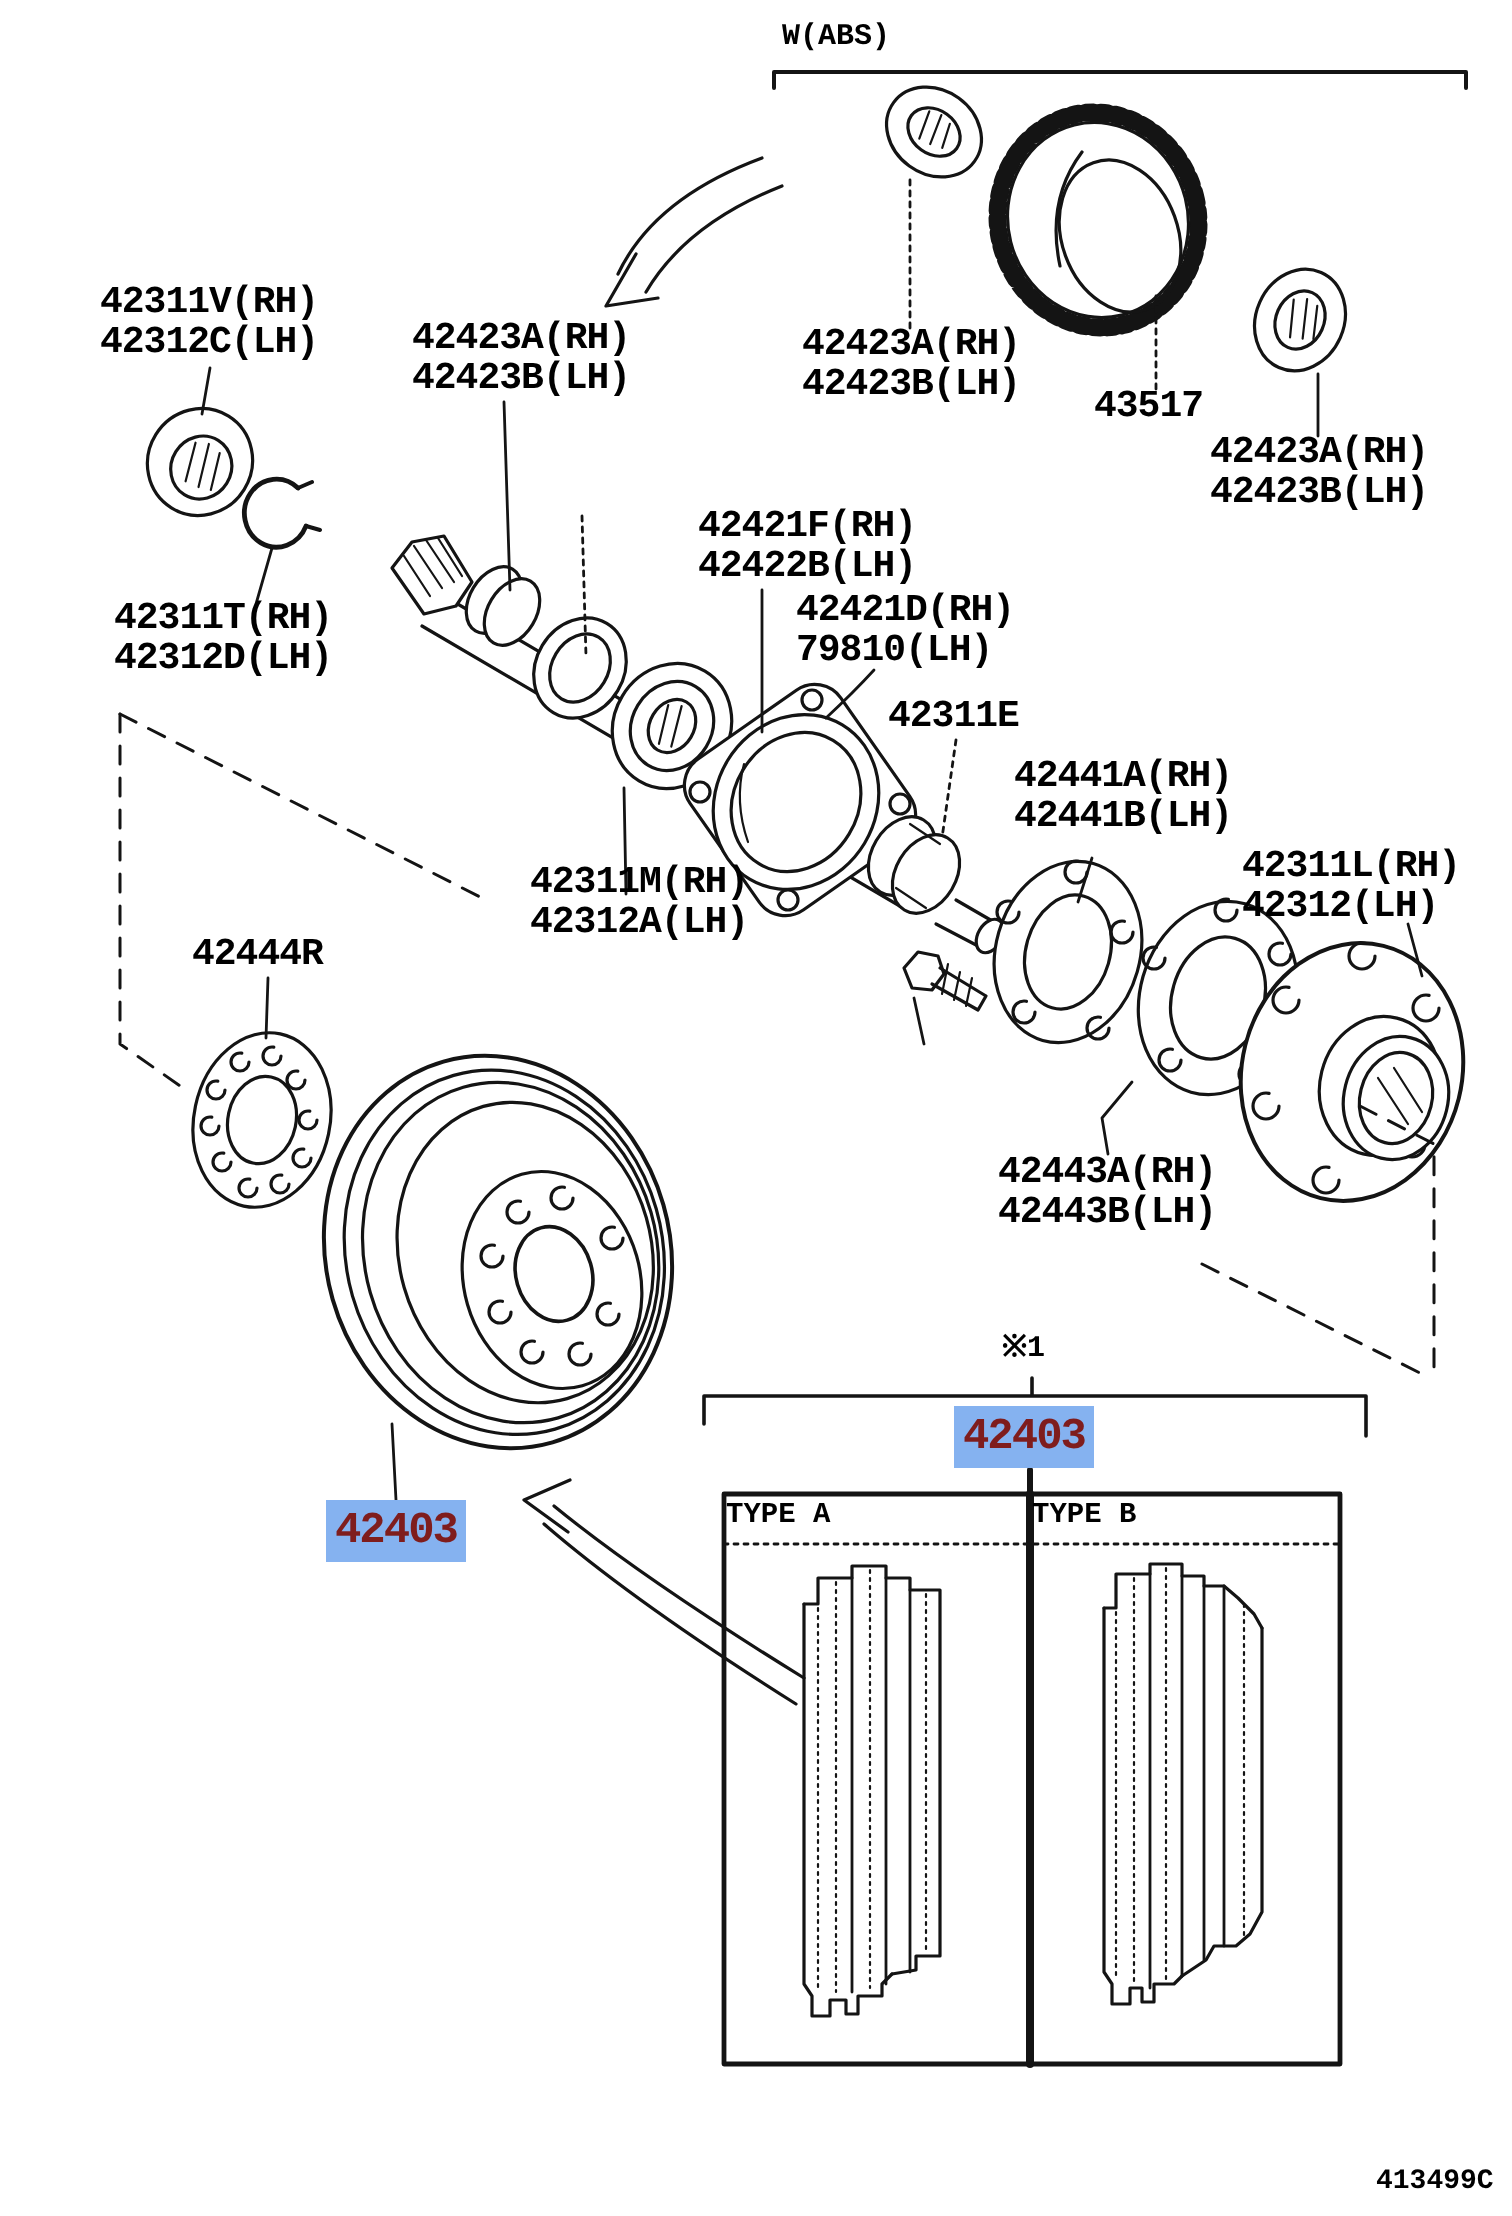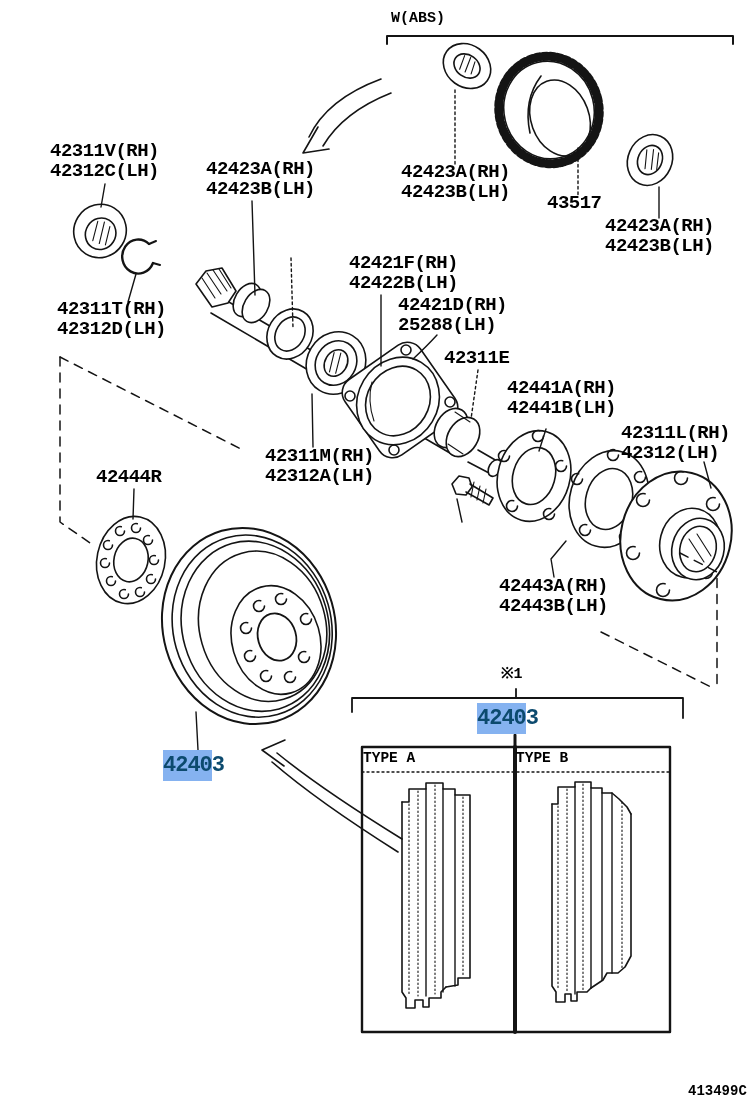--- a/index.html
+++ b/index.html
@@ -2,21 +2,21 @@
 <html><head>
 <meta charset="utf-8">
 <style>
   html,body{margin:0;padding:0;background:#fff;}
   .stage{position:relative;width:756px;height:1108px;background:#ffffff;overflow:hidden;
          font-family:"Liberation Mono","DejaVu Sans Mono",monospace;color:#000;}
   .stage svg{position:absolute;left:0;top:0;}
   .lbl{position:absolute;font-weight:bold;font-size:19px;line-height:19.5px;white-space:pre;letter-spacing:-0.5px;}
   .sm{font-size:15px;line-height:15px;letter-spacing:0;}
   .hdr{position:absolute;font-weight:bold;font-size:14.5px;line-height:15px;text-align:left;letter-spacing:0;}
-  .hl{position:absolute;width:49px;height:31px;background:#85b2f0;color:#0c4a6e;
+  .hl{position:absolute;width:70px;height:31px;background:#85b2f0;color:#7f1d1d;
       font-weight:bold;font-size:22px;line-height:31px;text-align:center;letter-spacing:-1px;}
   .foot{position:absolute;font-weight:bold;font-size:13.5px;line-height:14px;
         font-family:"DejaVu Sans Mono","DejaVu Sans",monospace;letter-spacing:-0.5px;}
   .code{position:absolute;font-weight:bold;font-size:14px;line-height:14px;}
 </style>
 </head>
 <body>
 
 <div class="stage">
 
@@ -253,31 +253,31 @@
 
 <div class="lbl" style="left:401px;top:163px"><div>42423A(RH)</div><div>42423B(LH)</div></div>
 
 <div class="lbl" style="left:547px;top:194px"><div>43517</div></div>
 
 <div class="lbl" style="left:605px;top:217px"><div>42423A(RH)</div><div>42423B(LH)</div></div>
 
 
 <div class="lbl" style="left:349px;top:254px"><div>42421F(RH)</div><div>42422B(LH)</div></div>
 
-<div class="lbl" style="left:398px;top:296px"><div>42421D(RH)</div><div>25288(LH)</div></div>
+<div class="lbl" style="left:398px;top:296px"><div>42421D(RH)</div><div>79810(LH)</div></div>
 
 <div class="lbl" style="left:57px;top:300px"><div>42311T(RH)</div><div>42312D(LH)</div></div>
 
 <div class="lbl" style="left:444px;top:349px"><div>42311E</div></div>
 
 <div class="lbl" style="left:507px;top:379px"><div>42441A(RH)</div><div>42441B(LH)</div></div>
 
 <div class="lbl" style="left:621px;top:424px"><div>42311L(RH)</div><div>42312(LH)</div></div>
 
-<div class="lbl" style="left:265px;top:447px"><div>42311M(RH)</div><div>42312A(LH)</div></div>
+<div class="lbl" style="left:265px;top:432px"><div>42311M(RH)</div><div>42312A(LH)</div></div>
 
 <div class="lbl" style="left:96px;top:468px"><div>42444R</div></div>
 
 
 <div class="lbl" style="left:499px;top:577px"><div>42443A(RH)</div><div>42443B(LH)</div></div>
 
 <div class="lbl sm" style="left:501px;top:667px">※1</div>
 
 <div class="hl" style="left:163px;top:750px">42403</div>
 

